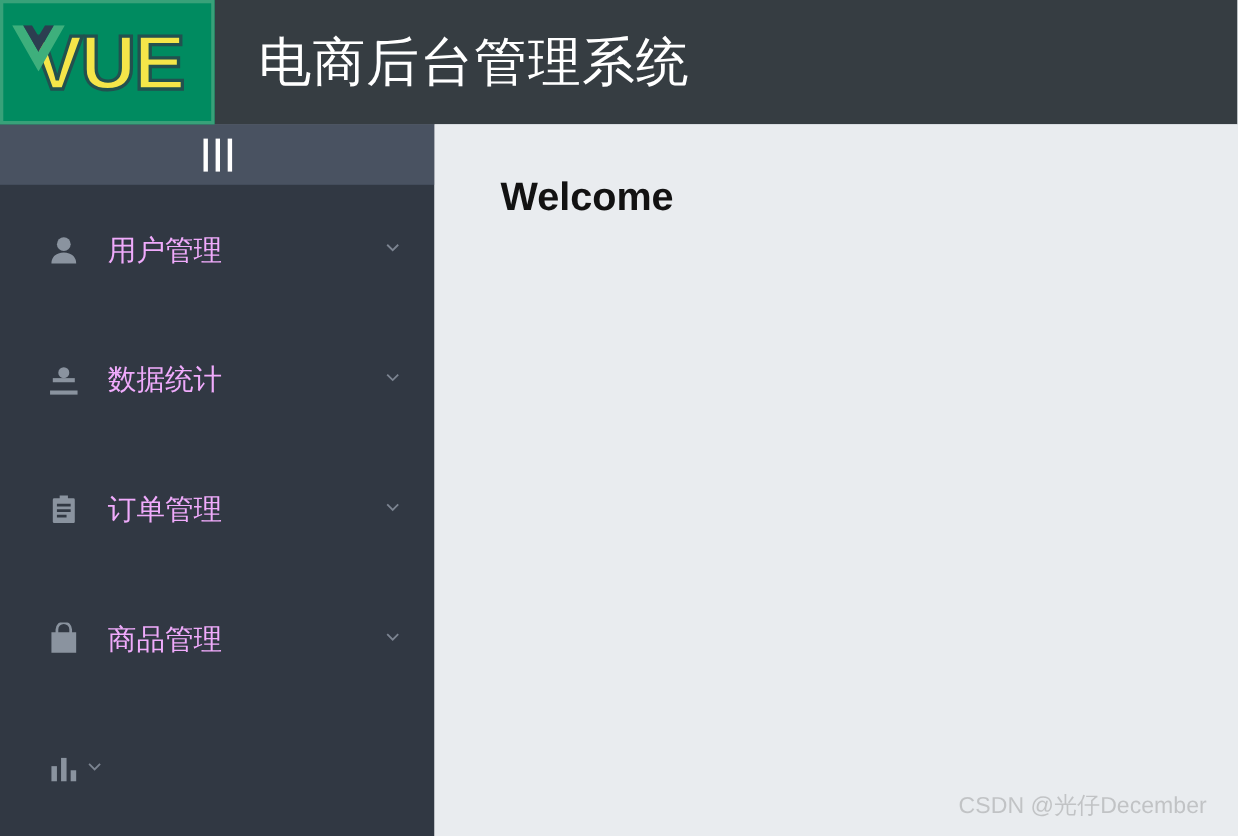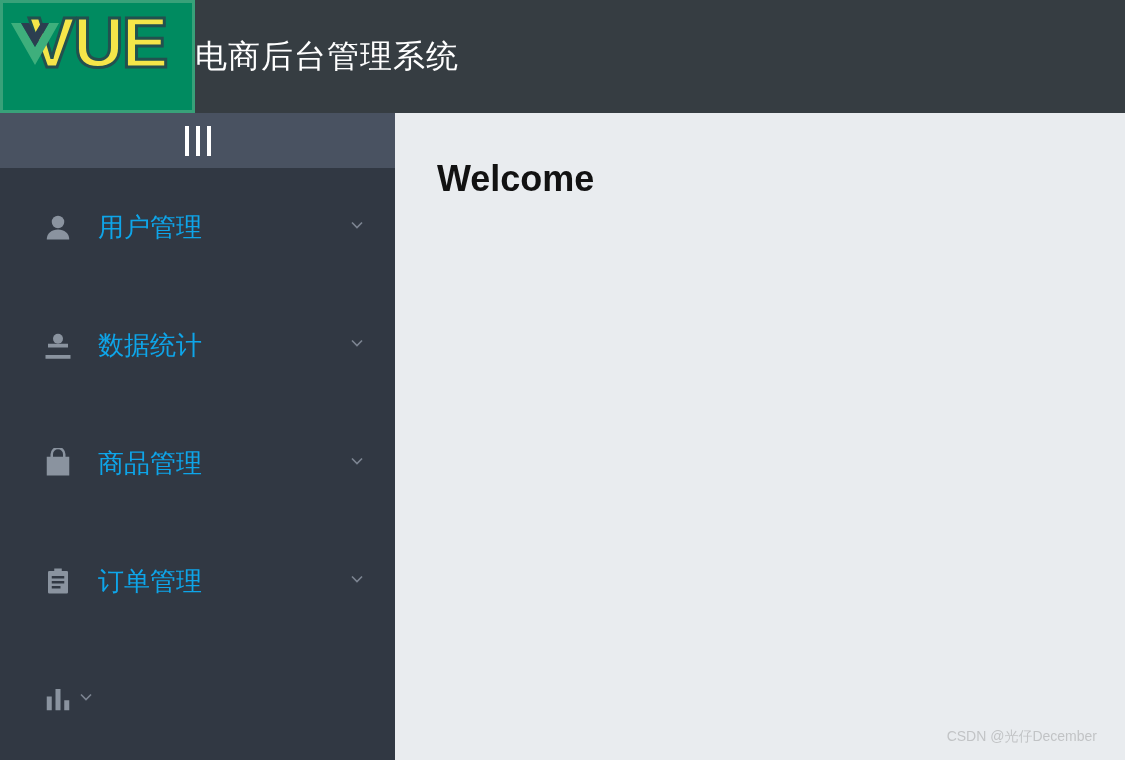--- a/index.html
+++ b/index.html
@@ -15,38 +15,39 @@
     height: 113px;
     background: #363d42;
     display: flex;
     align-items: center;
   }
   .logo {
     width: 195px;
     height: 100%;
     background: #008b60;
     display: flex;
-    align-items: flex-start;
+    align-items: center;
     justify-content: center;
     position: relative;
     border: 3px solid #38a179;
   }
   .logo-text {
     font-size: 70px;
     font-weight: 900;
     font-family: Arial, sans-serif;
     color: #f5e649;
     letter-spacing: -2px;
     -webkit-text-stroke: 3px #22514f;
   }
   .logo svg { position: absolute; left: 8px; top: 20px; }
   .title {
     color: #fff;
-    font-size: 32px;
+    font-size: 48px;
     font-weight: 400;
+    margin-left: 40px;
     letter-spacing: 1px;
   }
   .body {
     display: flex;
     height: calc(100% - 113px);
   }
   .sidebar {
     width: 395px;
     background: #313843;
     display: flex;
@@ -68,54 +69,54 @@
     width: 4px;
     height: 30px;
     background: #fff;
   }
   .menu-item {
     height: 118px;
     display: flex;
     align-items: center;
     padding: 0 28px 0 40px;
     cursor: pointer;
-    color: #0ea5e9;
+    color: #f0abfc;
   }
   .menu-item .icon {
     width: 36px;
     height: 36px;
     color: #8a939f;
     display: flex;
     align-items: center;
     justify-content: center;
   }
   .menu-item .label {
     font-size: 26px;
     margin-left: 22px;
     flex: 1;
   }
   .menu-item .chevron {
     color: #7c8491;
   }
   .content {
     flex: 1;
     background: #e9ecef;
-    padding: 45px 42px;
+    padding: 45px 60px;
   }
   .welcome {
     font-size: 36px;
     font-weight: 800;
     color: #121212;
   }
   .watermark {
     position: absolute;
     bottom: 14px;
     right: 28px;
     color: rgba(120,120,120,0.35);
-    font-size: 14px;
+    font-size: 21px;
   }
 </style>
 </head>
 <body>
 
 <div class="header">
   <div class="logo">
     <svg width="48" height="42" viewBox="0 0 48 42">
       <path d="M0 0 L24 42 L48 0 L38 0 L24 24 L10 0 Z" fill="#3eaf7c"></path>
       <path d="M10 0 L24 24 L38 0 L30 0 L24 10 L18 0 Z" fill="#2c3e50"></path>
@@ -162,38 +163,38 @@
       <span class="chevron">
         <svg width="20" height="20" viewBox="0 0 24 24" fill="none" stroke="currentColor" stroke-width="2">
             <polyline points="6 9 12 15 18 9"></polyline>
           </svg>
       </span>
     </div>
 
     <div class="menu-item">
       <span class="icon">
         <svg width="30" height="30" viewBox="0 0 24 24" fill="currentColor">
+            <path d="M9 2h6v2h4a1 1 0 011 1v16a1 1 0 01-1 1H5a1 1 0 01-1-1V5a1 1 0 011-1h4V2zm-2 6v2h10V8H7zm0 4v2h10v-2H7zm0 4v2h7v-2H7z"></path>
+          </svg>
+      </span>
+      <span class="label">订单管理</span>
+      <span class="chevron">
+        <svg width="20" height="20" viewBox="0 0 24 24" fill="none" stroke="currentColor" stroke-width="2">
+            <polyline points="6 9 12 15 18 9"></polyline>
+          </svg>
+      </span>
+    </div>
+
+    <div class="menu-item">
+      <span class="icon">
+        <svg width="30" height="30" viewBox="0 0 24 24" fill="currentColor">
             <path d="M6 7V5a6 6 0 0112 0v2h3v15H3V7h3zm2 0h8V5a4 4 0 00-8 0v2z"></path>
           </svg>
       </span>
       <span class="label">商品管理</span>
-      <span class="chevron">
-        <svg width="20" height="20" viewBox="0 0 24 24" fill="none" stroke="currentColor" stroke-width="2">
-            <polyline points="6 9 12 15 18 9"></polyline>
-          </svg>
-      </span>
-    </div>
-
-    <div class="menu-item">
-      <span class="icon">
-        <svg width="30" height="30" viewBox="0 0 24 24" fill="currentColor">
-            <path d="M9 2h6v2h4a1 1 0 011 1v16a1 1 0 01-1 1H5a1 1 0 01-1-1V5a1 1 0 011-1h4V2zm-2 6v2h10V8H7zm0 4v2h10v-2H7zm0 4v2h7v-2H7z"></path>
-          </svg>
-      </span>
-      <span class="label">订单管理</span>
       <span class="chevron">
         <svg width="20" height="20" viewBox="0 0 24 24" fill="none" stroke="currentColor" stroke-width="2">
             <polyline points="6 9 12 15 18 9"></polyline>
           </svg>
       </span>
     </div>
 
     <div class="menu-item">
       <span class="icon">
         <svg width="30" height="30" viewBox="0 0 24 24" fill="currentColor">

